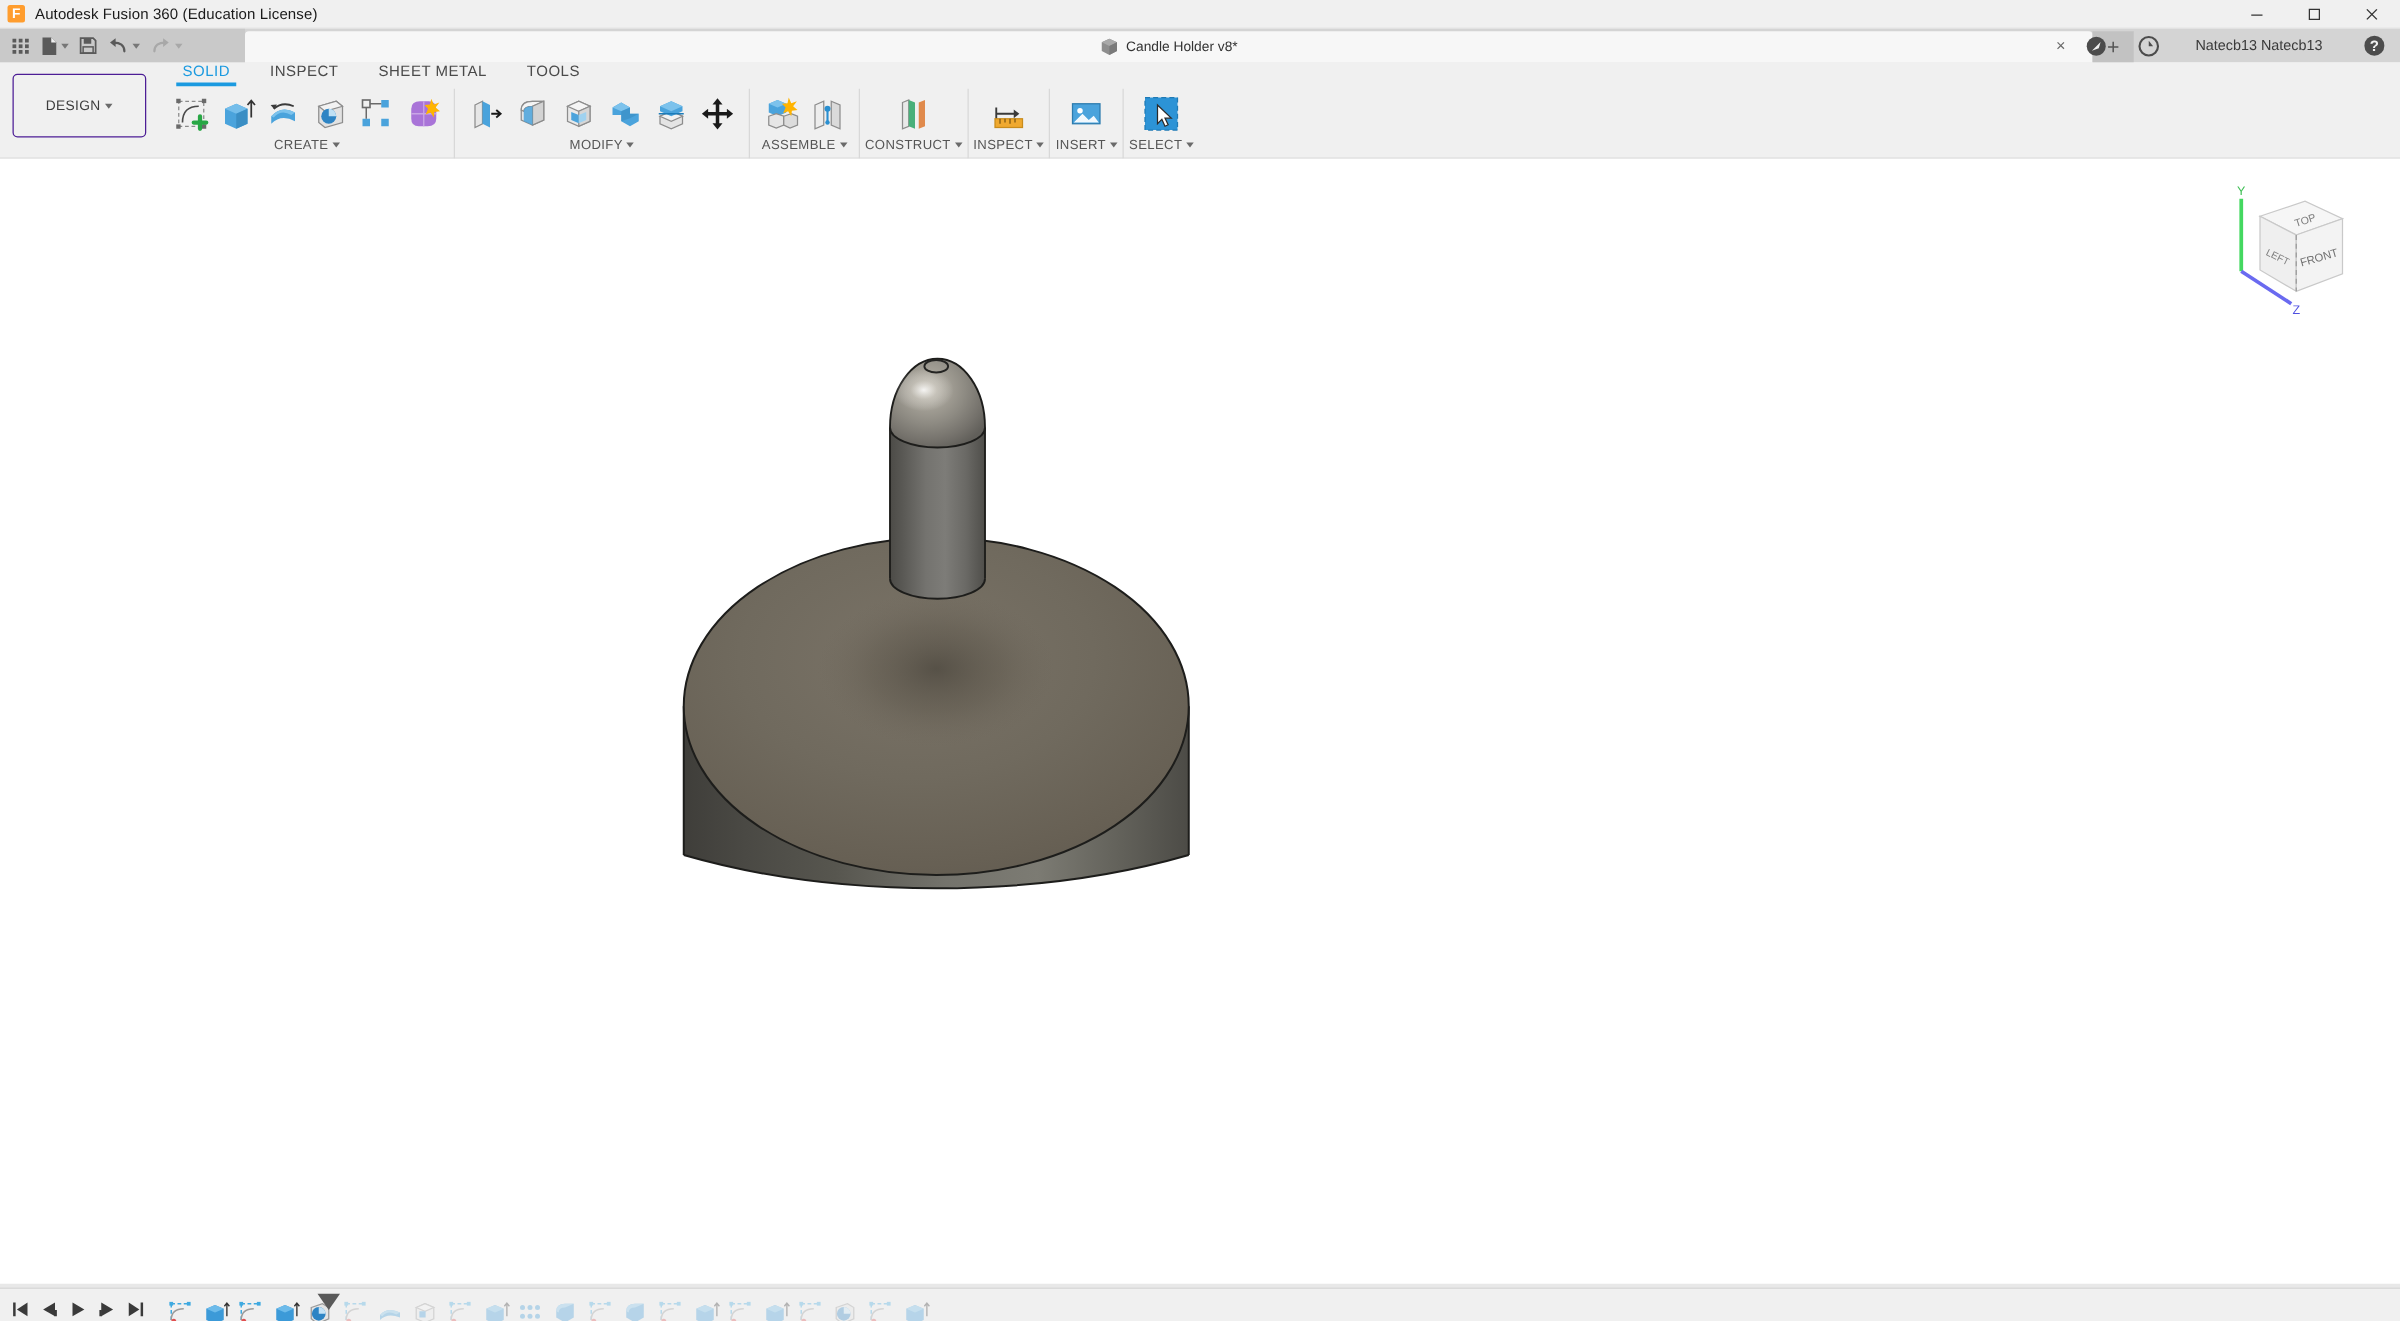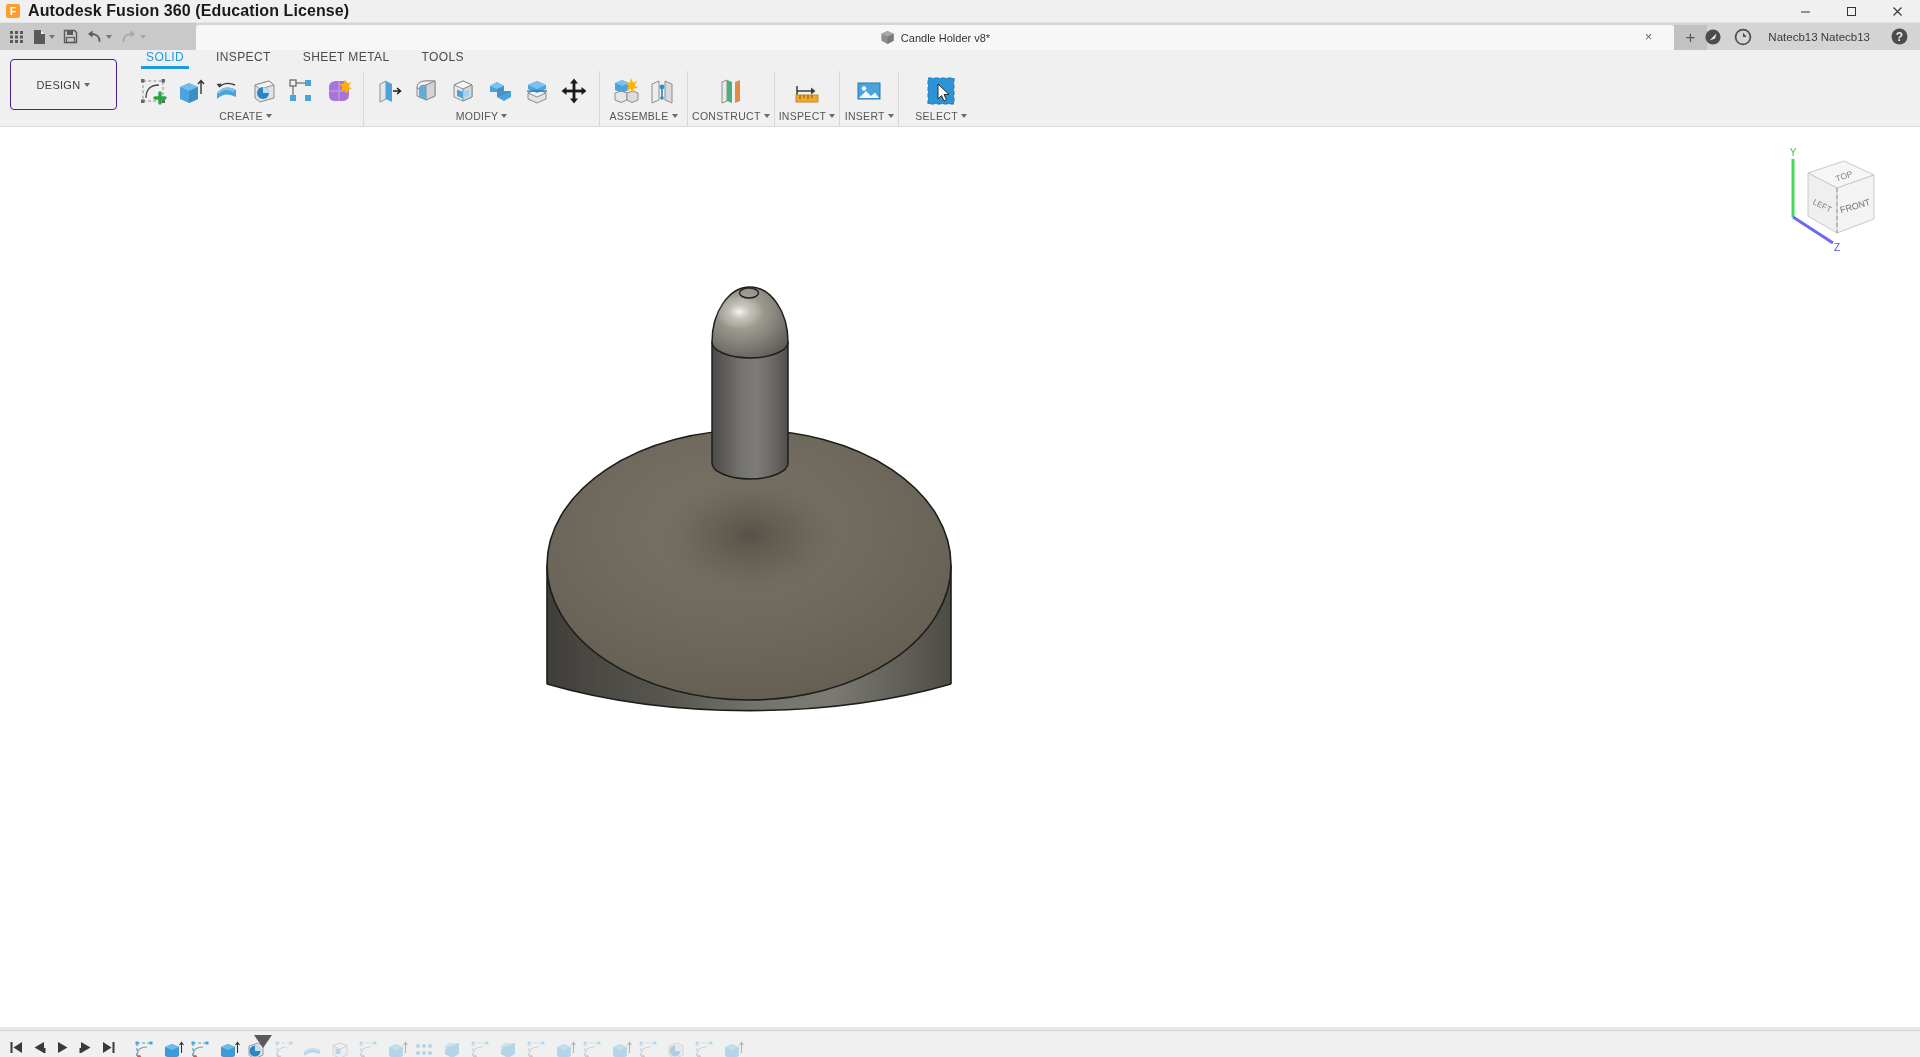--- a/index.html
+++ b/index.html
@@ -28,21 +28,21 @@
     background: #ff9d2e;
     border-radius: 2px;
   }
   .app-icon .f {
     position: absolute; inset: 0;
     color: #fff; font-size: 11px; font-weight: bold;
     line-height: 16px; text-align: center;
     font-family: "Liberation Sans", sans-serif;
   }
   .app-title {
-    font-size: 16px; color: #1a1a1a; letter-spacing: .1px; font-weight: bold;
+    font-size: 12px; color: #1a1a1a; letter-spacing: .1px;
   }
   .win-controls {
     margin-left: auto; display: flex; height: 23px;
   }
   .win-btn {
     width: 46px; height: 23px;
     display: flex; align-items: center; justify-content: center;
     color: #333; font-size: 11px;
   }
   .win-btn svg { display: block; }
@@ -89,21 +89,21 @@
   }
   .tab-plus {
     position: absolute; left: 1674px; top: 2px;
     width: 33px; height: 25px;
     background: #c2c2c2;
     display: flex; align-items: center; justify-content: center;
     color: #565656; font-size: 17px; line-height: 1;
   }
   .hdr-right {
     position: absolute; right: 0; top: 0;
-    height: 27px; display: flex; align-items: center; gap: 0;
+    height: 27px; display: flex; align-items: center; gap: 12px;
     padding-right: 6px;
   }
   .hdr-ico {
     width: 30px; height: 27px;
     display: flex; align-items: center; justify-content: center;
     color: #4c4c4c;
   }
   .hdr-user {
     font-size: 11.5px; color: #3a3a3a; padding: 0 14px 0 10px;
     white-space: nowrap;
@@ -145,21 +145,21 @@
   .panels {
     position: absolute; left: 128px; top: 21px;
     display: flex; align-items: flex-start; height: 56px;
   }
   .panel {
     display: flex; flex-direction: column; align-items: center;
     height: 56px;
     border-right: 1px solid #d8d8d8;
     padding: 0 4px;
   }
-  .panel:last-child { border-right: none; margin-left: 12px; }
+  .panel:last-child { border-right: none; }
   .panel-icons {
     display: flex; align-items: flex-end; gap: 1px;
     height: 38px;
     padding: 1px 3px 0;
   }
   .btn {
     width: 36px; height: 36px;
     display: flex; align-items: center; justify-content: center;
     position: relative;
   }

